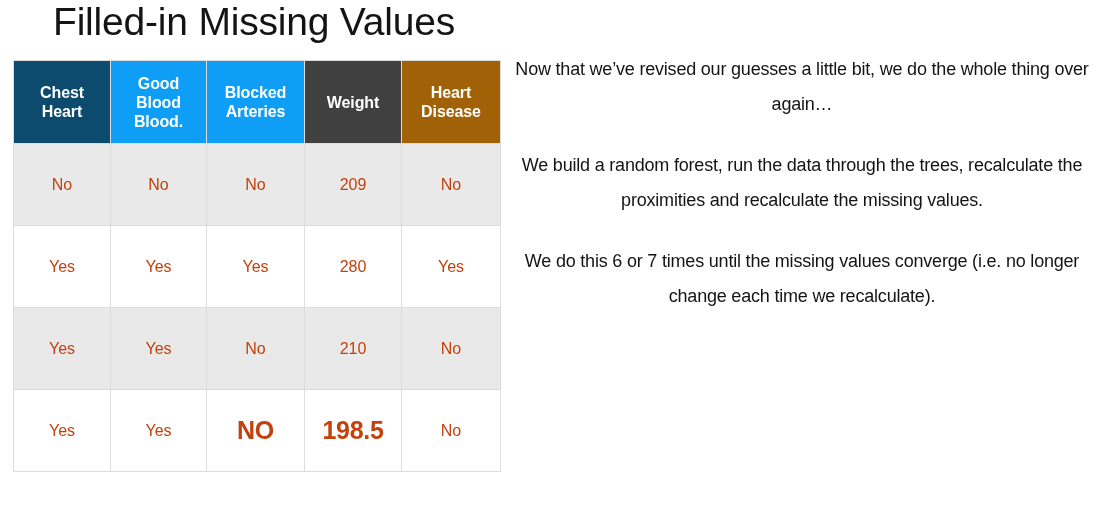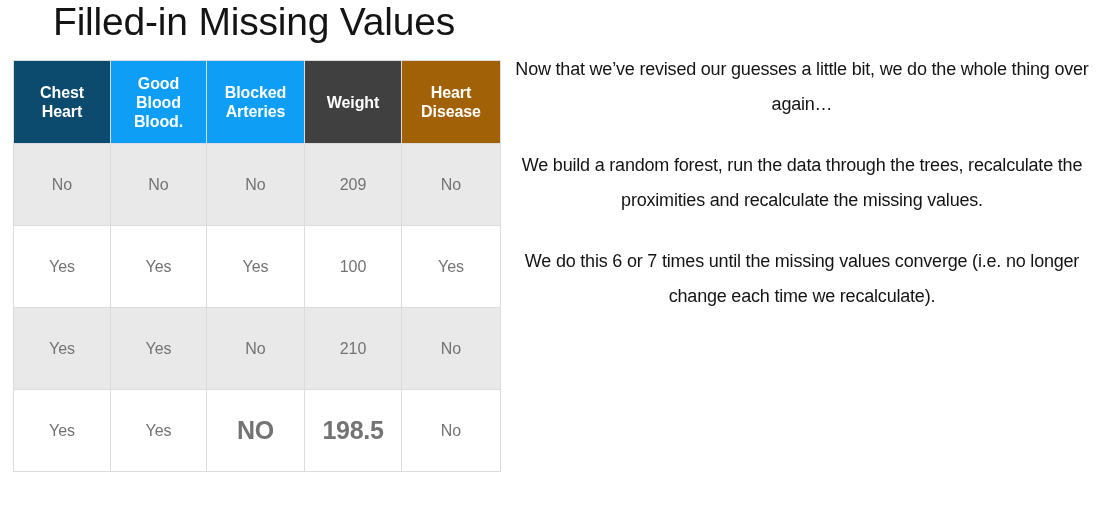--- a/index.html
+++ b/index.html
@@ -76,21 +76,21 @@
   th.col-blood-circ    { background: #0f9ef5; width: 95px; }
   th.col-blocked-art   { background: #0f9ef5; width: 97px; }
   th.col-weight        { background: #404040; width: 96px; }
   th.col-heart-disease { background: #a16207; width: 98px; border-color:#8bd089;margin-top:43px; }
 
   
   tbody td {
     height: 81px;
     font-size: 16px;
     font-weight: 400;
-    color: #737373;
+    color: #c2410c;
     border-color: #e2e2e2;
   }
   tbody tr.row-shaded td { background: #e9e9e9; }
   tbody tr.row-plain  td { background: #ffffff; }
 
   td.emphasis {
     font-size: 25px;
     font-weight: bold;
     letter-spacing: -0.3px;
   }
@@ -152,21 +152,21 @@
             <td>No</td>
             <td>No</td>
             <td>No</td>
             <td>209</td>
             <td>No</td>
           </tr>
           <tr class="row-plain">
             <td>Yes</td>
             <td>Yes</td>
             <td>Yes</td>
-            <td>100</td>
+            <td>280</td>
             <td>Yes</td>
           </tr>
           <tr class="row-shaded">
             <td>Yes</td>
             <td>Yes</td>
             <td>No</td>
             <td>210</td>
             <td>No</td>
           </tr>
           <tr class="row-plain">

